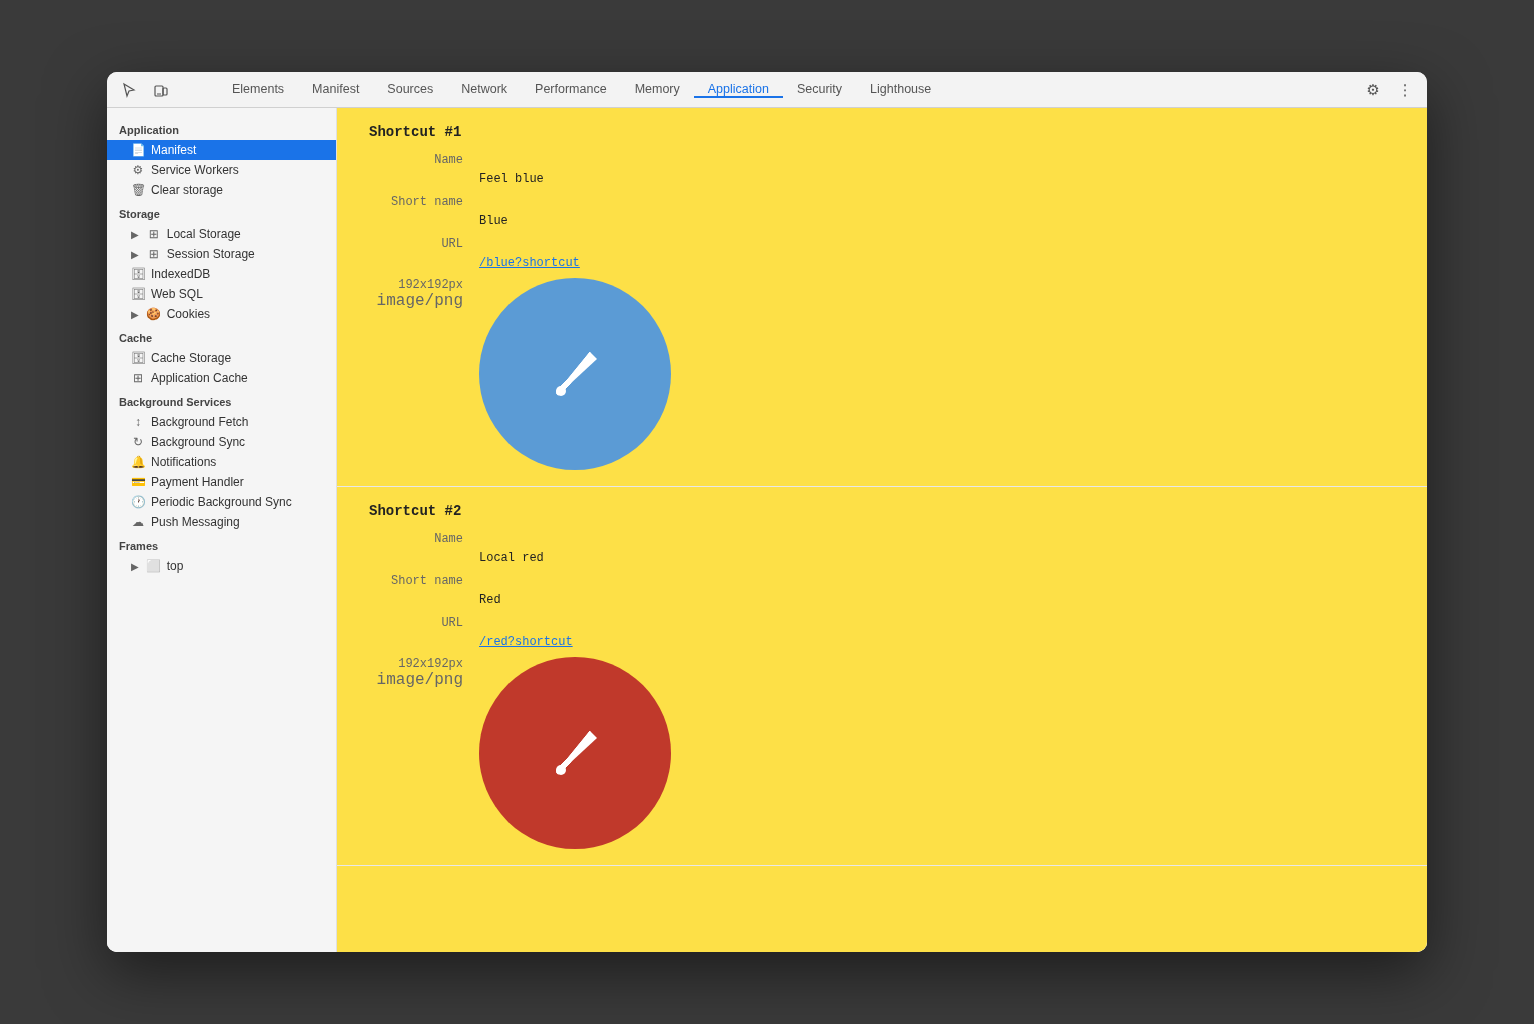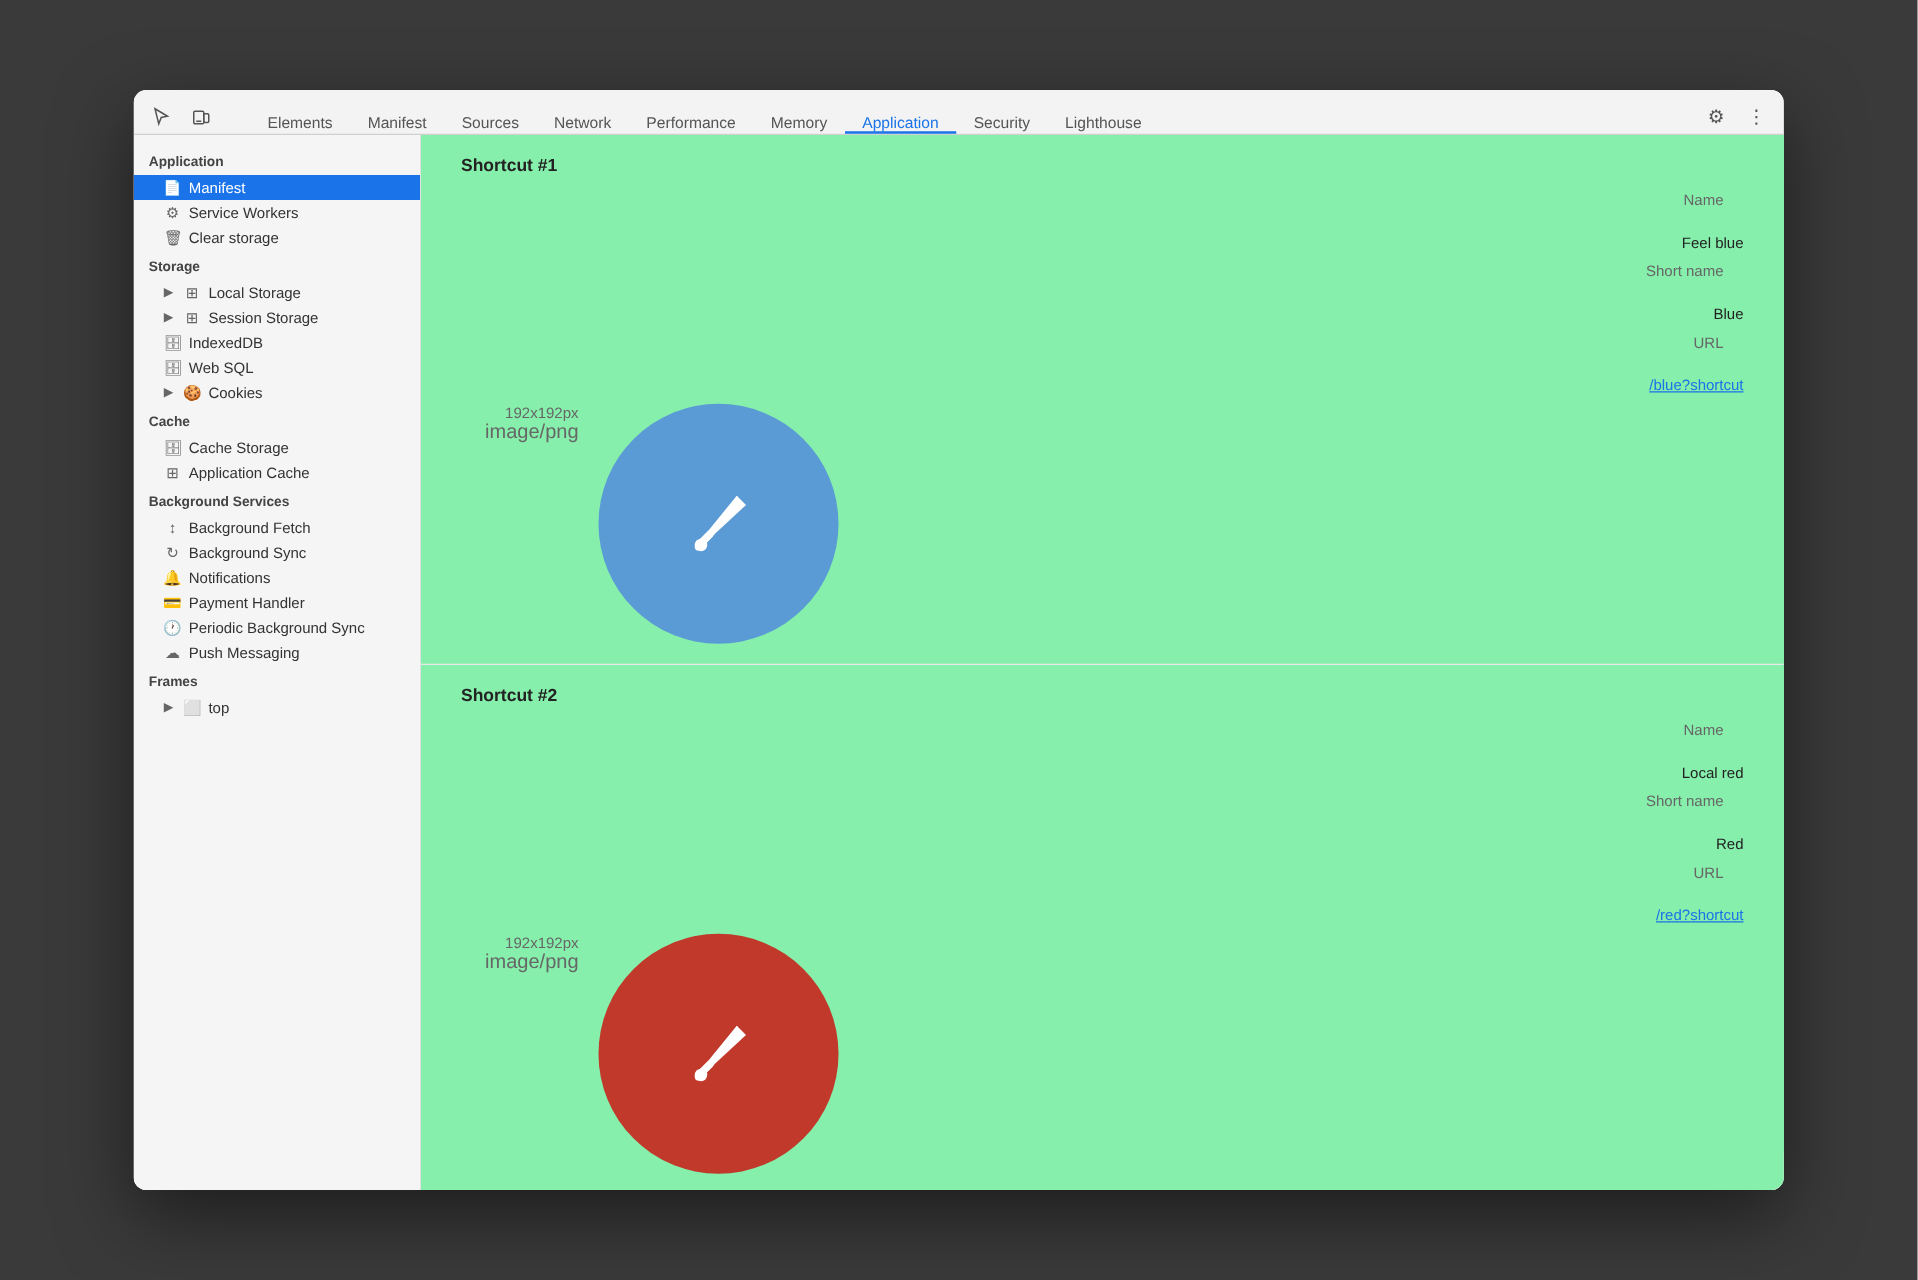--- a/index.html
+++ b/index.html
@@ -48,23 +48,24 @@
       left: 50%;
       transform: translateX(-50%);
       font-size: 13px;
       color: #555;
       font-weight: 500;
     }
     .devtools-toolbar {
       background: #f3f3f3;
       border-bottom: 1px solid #d0d0d0;
       display: flex;
-      align-items: flex-end;
+      align-items: center;
       height: 36px;
       padding: 0 8px;
+      gap: 18px;
     }
     .toolbar-left {
       display: flex;
       align-items: center;
       gap: 4px;
       margin-right: 12px;
     }
     .toolbar-icon {
       width: 28px;
       height: 28px;
@@ -152,38 +153,38 @@
     }
     .sidebar-item-indent1 { padding-left: 24px; }
     .expand-arrow {
       font-size: 10px;
       color: #666;
       margin-right: 2px;
     }
     .main-content {
       flex: 1;
       overflow-y: auto;
-      background: #86efac;
+      background: #fde047;
       padding: 0;
+      font-family: Liberation Mono, monospace;
     }
     .shortcut-section {
       padding: 16px 32px;
       border-bottom: 1px solid #e8e8e8;
     }
     .shortcut-title {
       font-size: 14px;
       font-weight: 600;
       color: #222;
       margin-bottom: 12px;
     }
     .field-row {
       display: flex;
-      align-items: flex-end;
+      align-items: flex-start;
       margin-bottom: 8px;
-      flex-direction: column;
     }
     .field-label {
       font-size: 12px;
       color: #666;
       width: 110px;
       text-align: right;
       padding-right: 16px;
       padding-top: 1px;
       flex-shrink: 0;
     }

